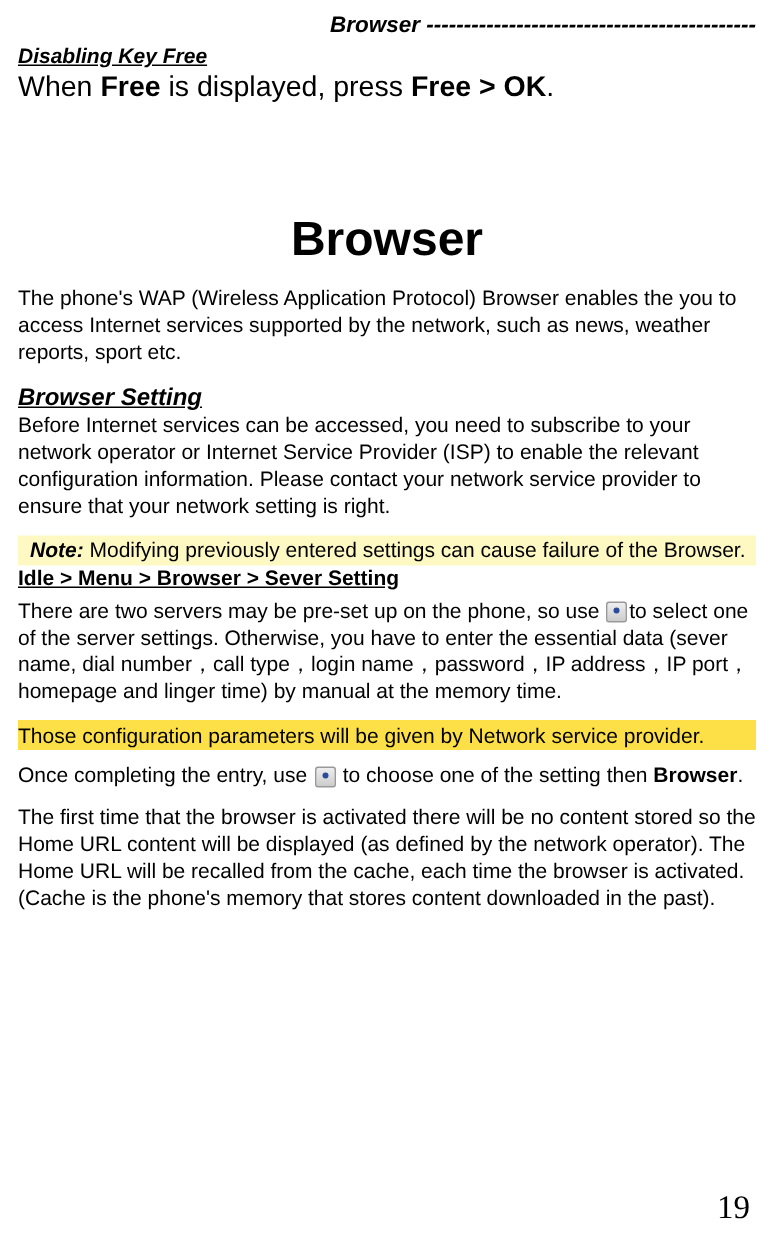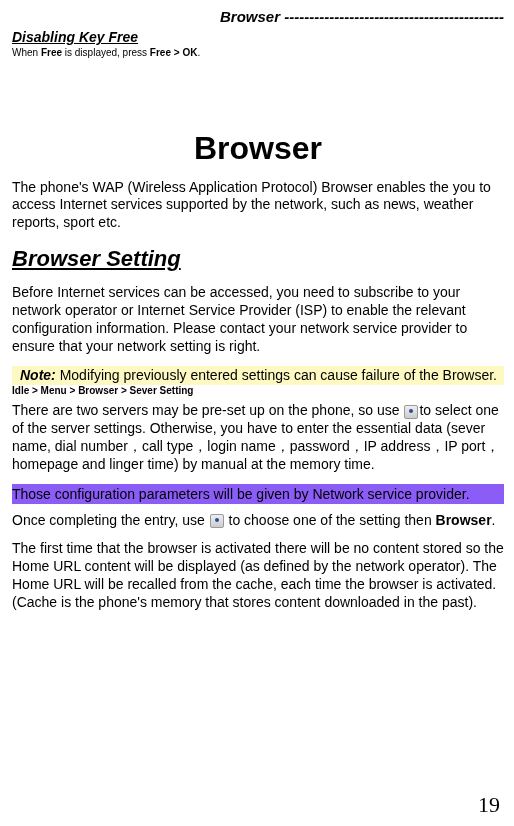--- a/index.html
+++ b/index.html
@@ -25,58 +25,59 @@
     }
     .subheading {
       font-family: Verdana, Arial, sans-serif;
       font-weight: bold;
       font-style: italic;
       font-size: 14px;
       text-decoration: underline;
       margin-bottom: 2px;
     }
     .body-text {
-      font-size: 10px;
+      font-size: 19px;
       line-height: 1.25;
       margin-bottom: 4px;
     }
     .bold { font-weight: bold; }
     .big-title {
       font-family: Verdana, Arial, sans-serif;
       font-weight: bold;
       font-size: 32px;
       text-align: center;
       margin-top: 70px;
       margin-bottom: 12px;
     }
     .section-heading {
       font-family: Verdana, Arial, sans-serif;
       font-weight: bold;
       font-style: italic;
-      font-size: 22px;
+      font-size: 16px;
       text-decoration: underline;
       margin-top: 14px;
-      margin-bottom: 12px;
+      margin-bottom: 0;
     }
     .note-box {
       background: #fef9c3;
       padding: 1px 6px 1px 8px;
       font-size: 14px;
       line-height: 1.25;
       margin-top: 10px;
     }
     .note-bold { font-weight: bold; font-style: italic; }
     .menu-path {
       font-weight: bold;
-      font-size: 10px;
+      font-size: 14px;
       margin-top: 0;
       margin-bottom: 6px;
+      text-decoration: underline;
     }
     .gray-line {
-      background: #8b5cf6;
+      background: #fde047;
       padding: 1px 0 1px 0;
       margin: 8px 0 8px 0;
       font-size: 14px;
       line-height: 1.3;
     }
     .page-number {
       position: absolute;
       bottom: 8px;
       right: 14px;
       font-family: "Times New Roman", Times, serif;

